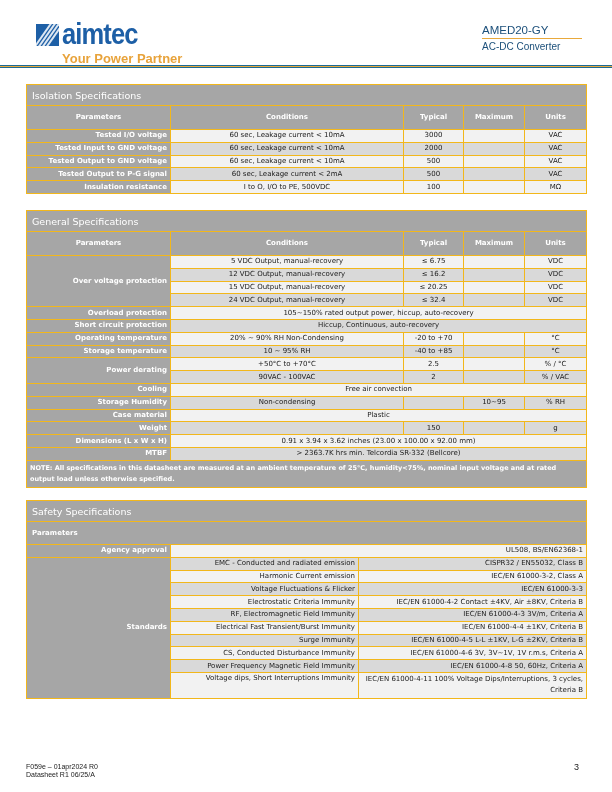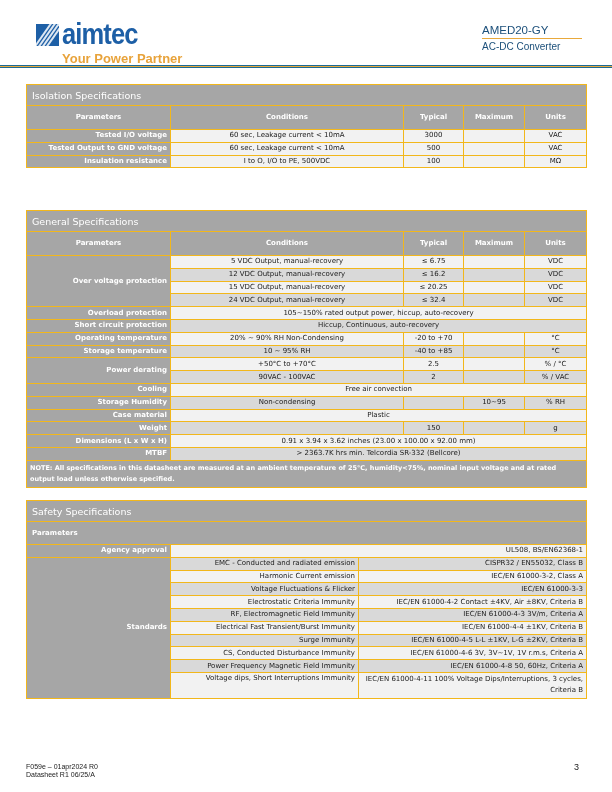--- a/index.html
+++ b/index.html
@@ -86,25 +86,39 @@
     <td class="col-head">Units</td>
   </tr>
   <tr>
     <td class="p">Tested I/O voltage</td>
     <td class="c r1">60 sec, Leakage current &lt; 10mA</td>
     <td class="c r1">3000</td>
     <td class="c r1"></td>
     <td class="c r1">VAC</td>
   </tr>
   <tr>
+    <td class="p">Tested Input to GND voltage</td>
+    <td class="c r2">60 sec, Leakage current &lt; 10mA</td>
+    <td class="c r2">2000</td>
+    <td class="c r2"></td>
+    <td class="c r2">VAC</td>
+  </tr>
+  <tr>
     <td class="p">Tested Output to GND voltage</td>
     <td class="c r1">60 sec, Leakage current &lt; 10mA</td>
     <td class="c r1">500</td>
     <td class="c r1"></td>
     <td class="c r1">VAC</td>
+  </tr>
+  <tr>
+    <td class="p">Tested Output to P-G signal</td>
+    <td class="c r2">60 sec, Leakage current &lt; 2mA</td>
+    <td class="c r2">500</td>
+    <td class="c r2"></td>
+    <td class="c r2">VAC</td>
   </tr>
   <tr>
     <td class="p">Insulation resistance</td>
     <td class="c r1">I to O, I/O to PE, 500VDC</td>
     <td class="c r1">100</td>
     <td class="c r1"></td>
     <td class="c r1">MΩ</td>
   </tr>
 </tbody>
   </table>

